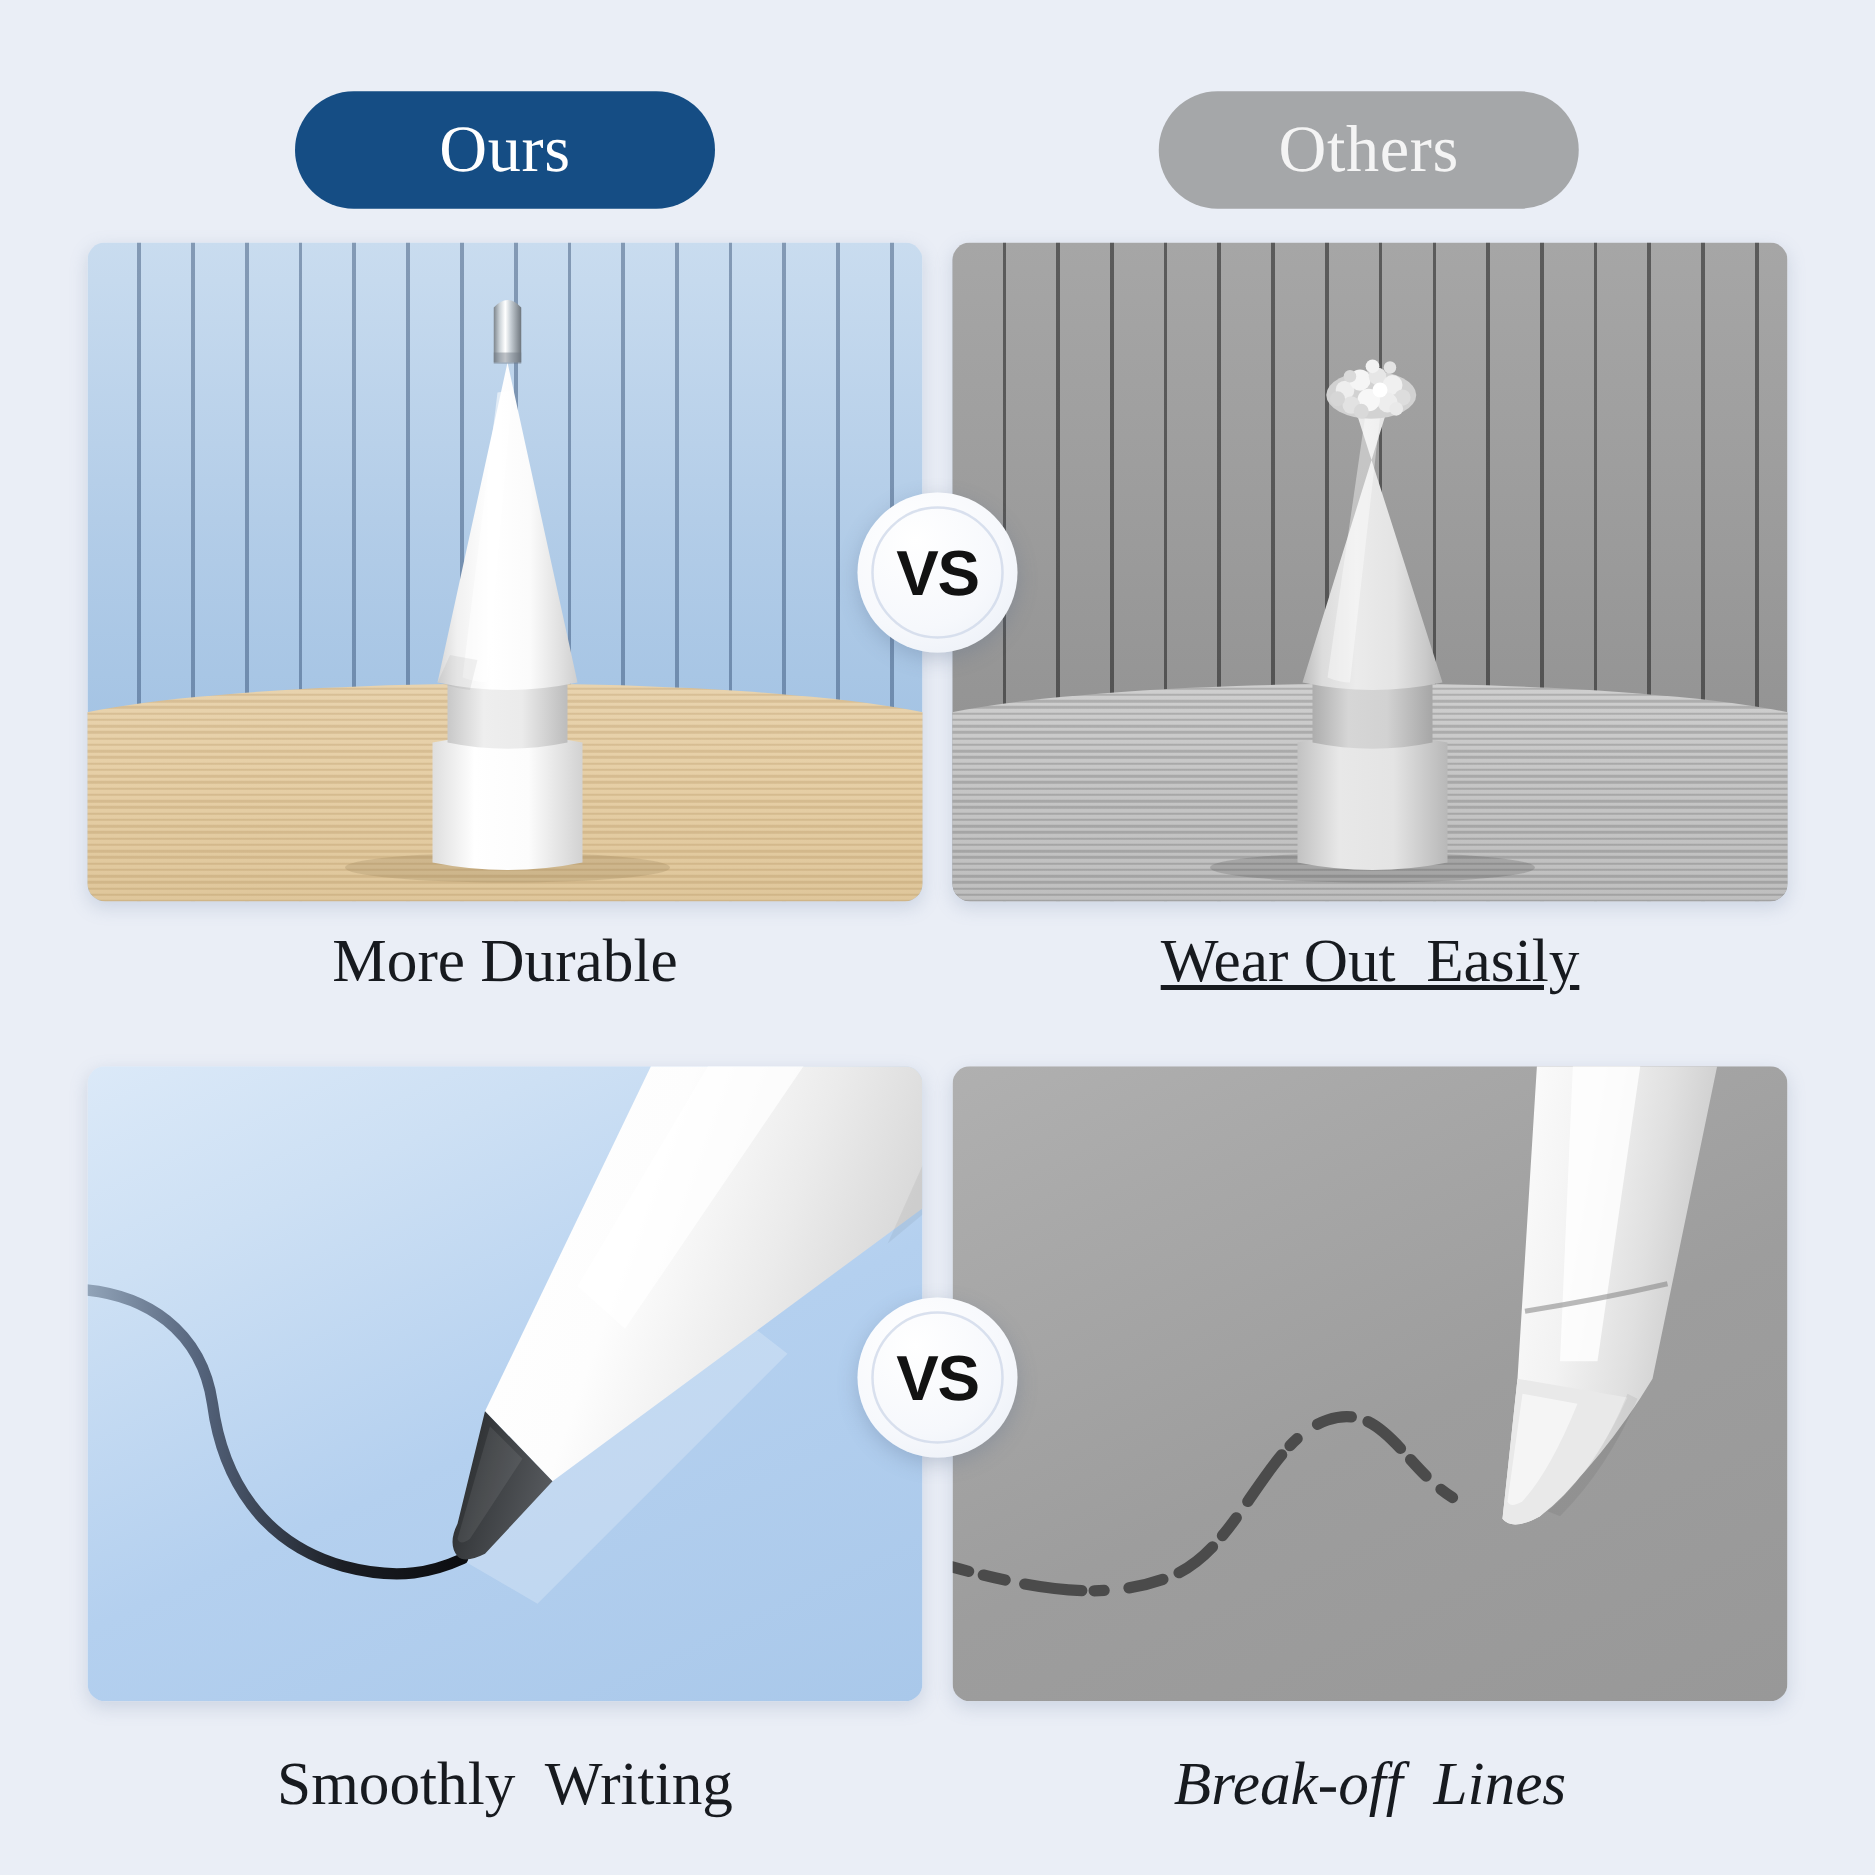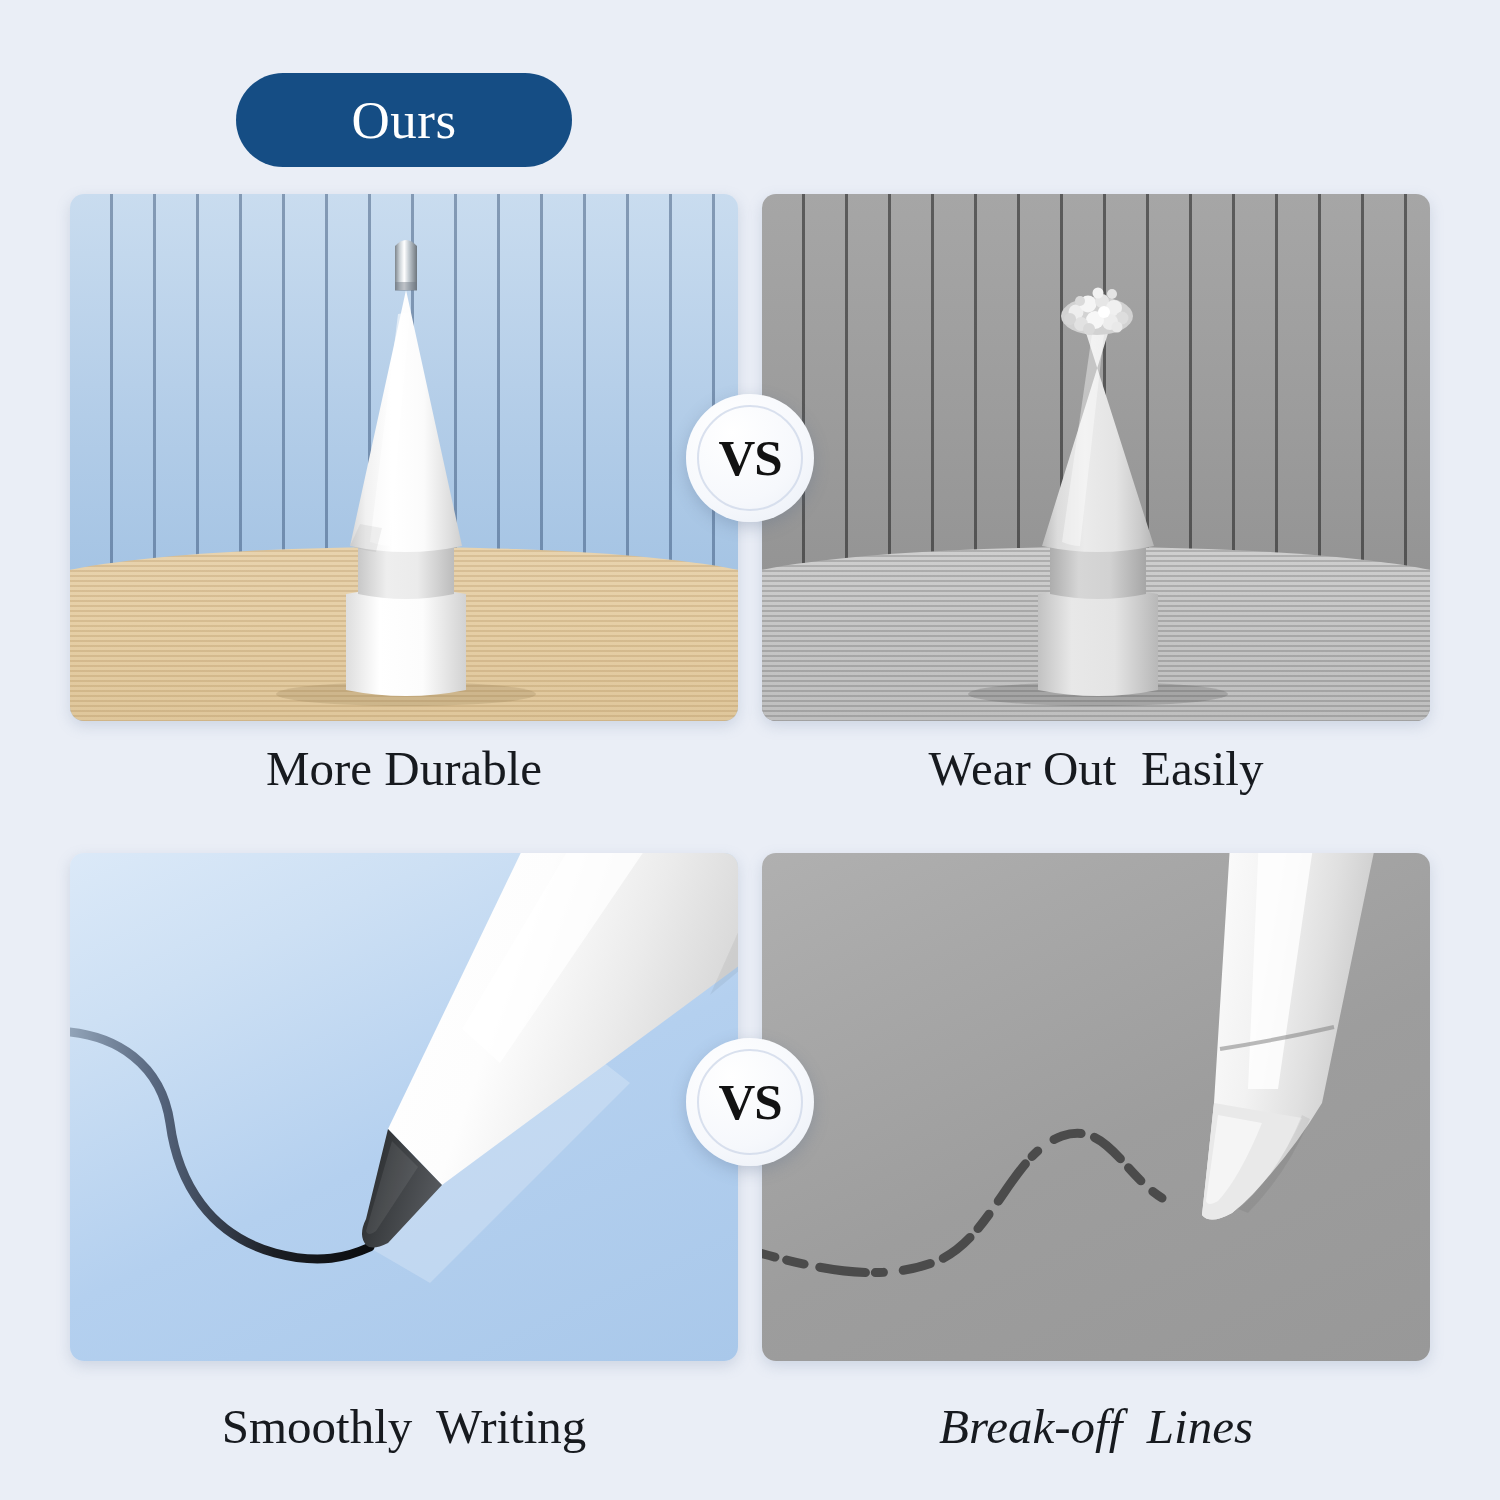--- a/index.html
+++ b/index.html
@@ -118,50 +118,53 @@
     display:flex; align-items:center; justify-content:center;
   }
   .vs::before {
     content:"";
     position:absolute; left:11px; top:11px; right:11px; bottom:11px;
     border-radius:50%;
     border:2px solid rgba(205,215,232,0.75);
   }
   .vs span {
     position:relative;
-    font-family:Liberation Serif, serif;
+    font-family:Liberation Sans, sans-serif;
     font-weight:bold;
     font-size:51px;
     color:#121212;
     letter-spacing:-1px;
   }
   .vs-top    { left:686px; top:394px; }
   .vs-bottom { left:686px; top:1038px; }
 
   
   .caption {
     position:absolute;
     text-align:center;
     font-family:"Liberation Serif", serif;
     font-size:49px;
     color:#171a1f;
     white-space:pre;
   }
   .c-tl { left:70px;  top:740px;  width:668px; }
-  .c-tr { left:762px; top:740px;  width:668px; }
+  .c-tr { left:762px; top:740px;  width:668px;text-decoration:underline; }
   .c-bl { left:70px;  top:1398px; width:668px; }
   .c-br { left:762px; top:1398px; width:668px;font-style:italic; }
 </style>
 </head>
 <body>
 
 <div class="stage">
 
   <div class="badge badge-ours">
     <span>Ours</span>
+  </div>
+  <div class="badge badge-others">
+    <span>Others</span>
   </div>
 
   <div class="panel p-tl">
     <div class="wall wall-blue"></div>
     <div class="desk desk-wood"></div>
 
     <svg width="668" height="527" viewBox="0 0 668 527" style="position:absolute;left:0;top:0;">
       <defs>
         <linearGradient id="coneW" x1="0" y1="0" x2="1" y2="0">
           <stop offset="0%" stop-color="#d7d7d7"></stop>

